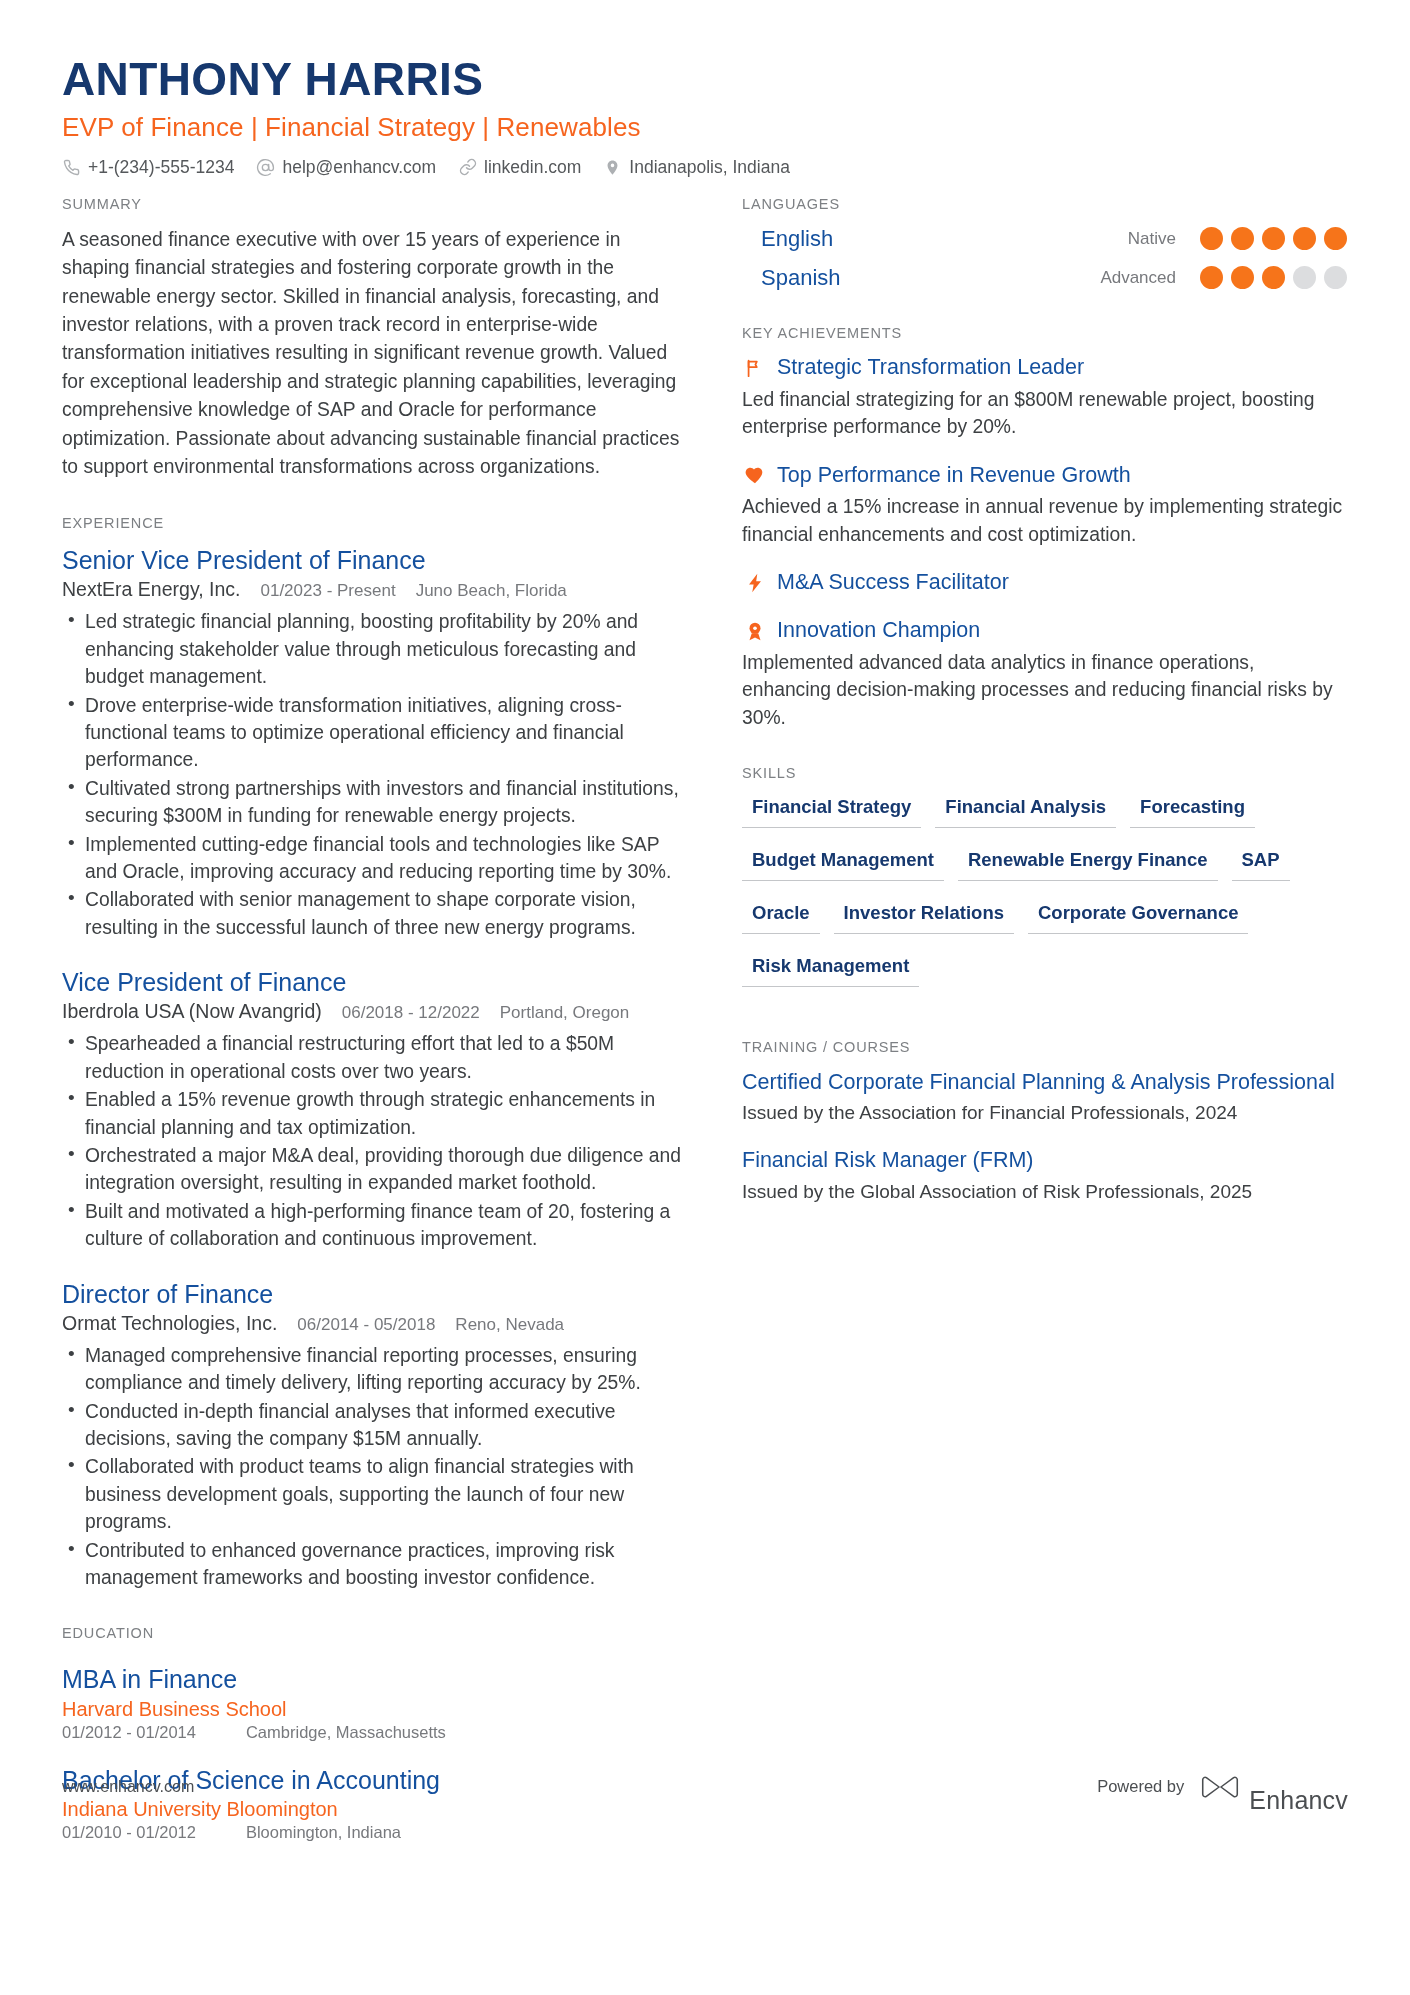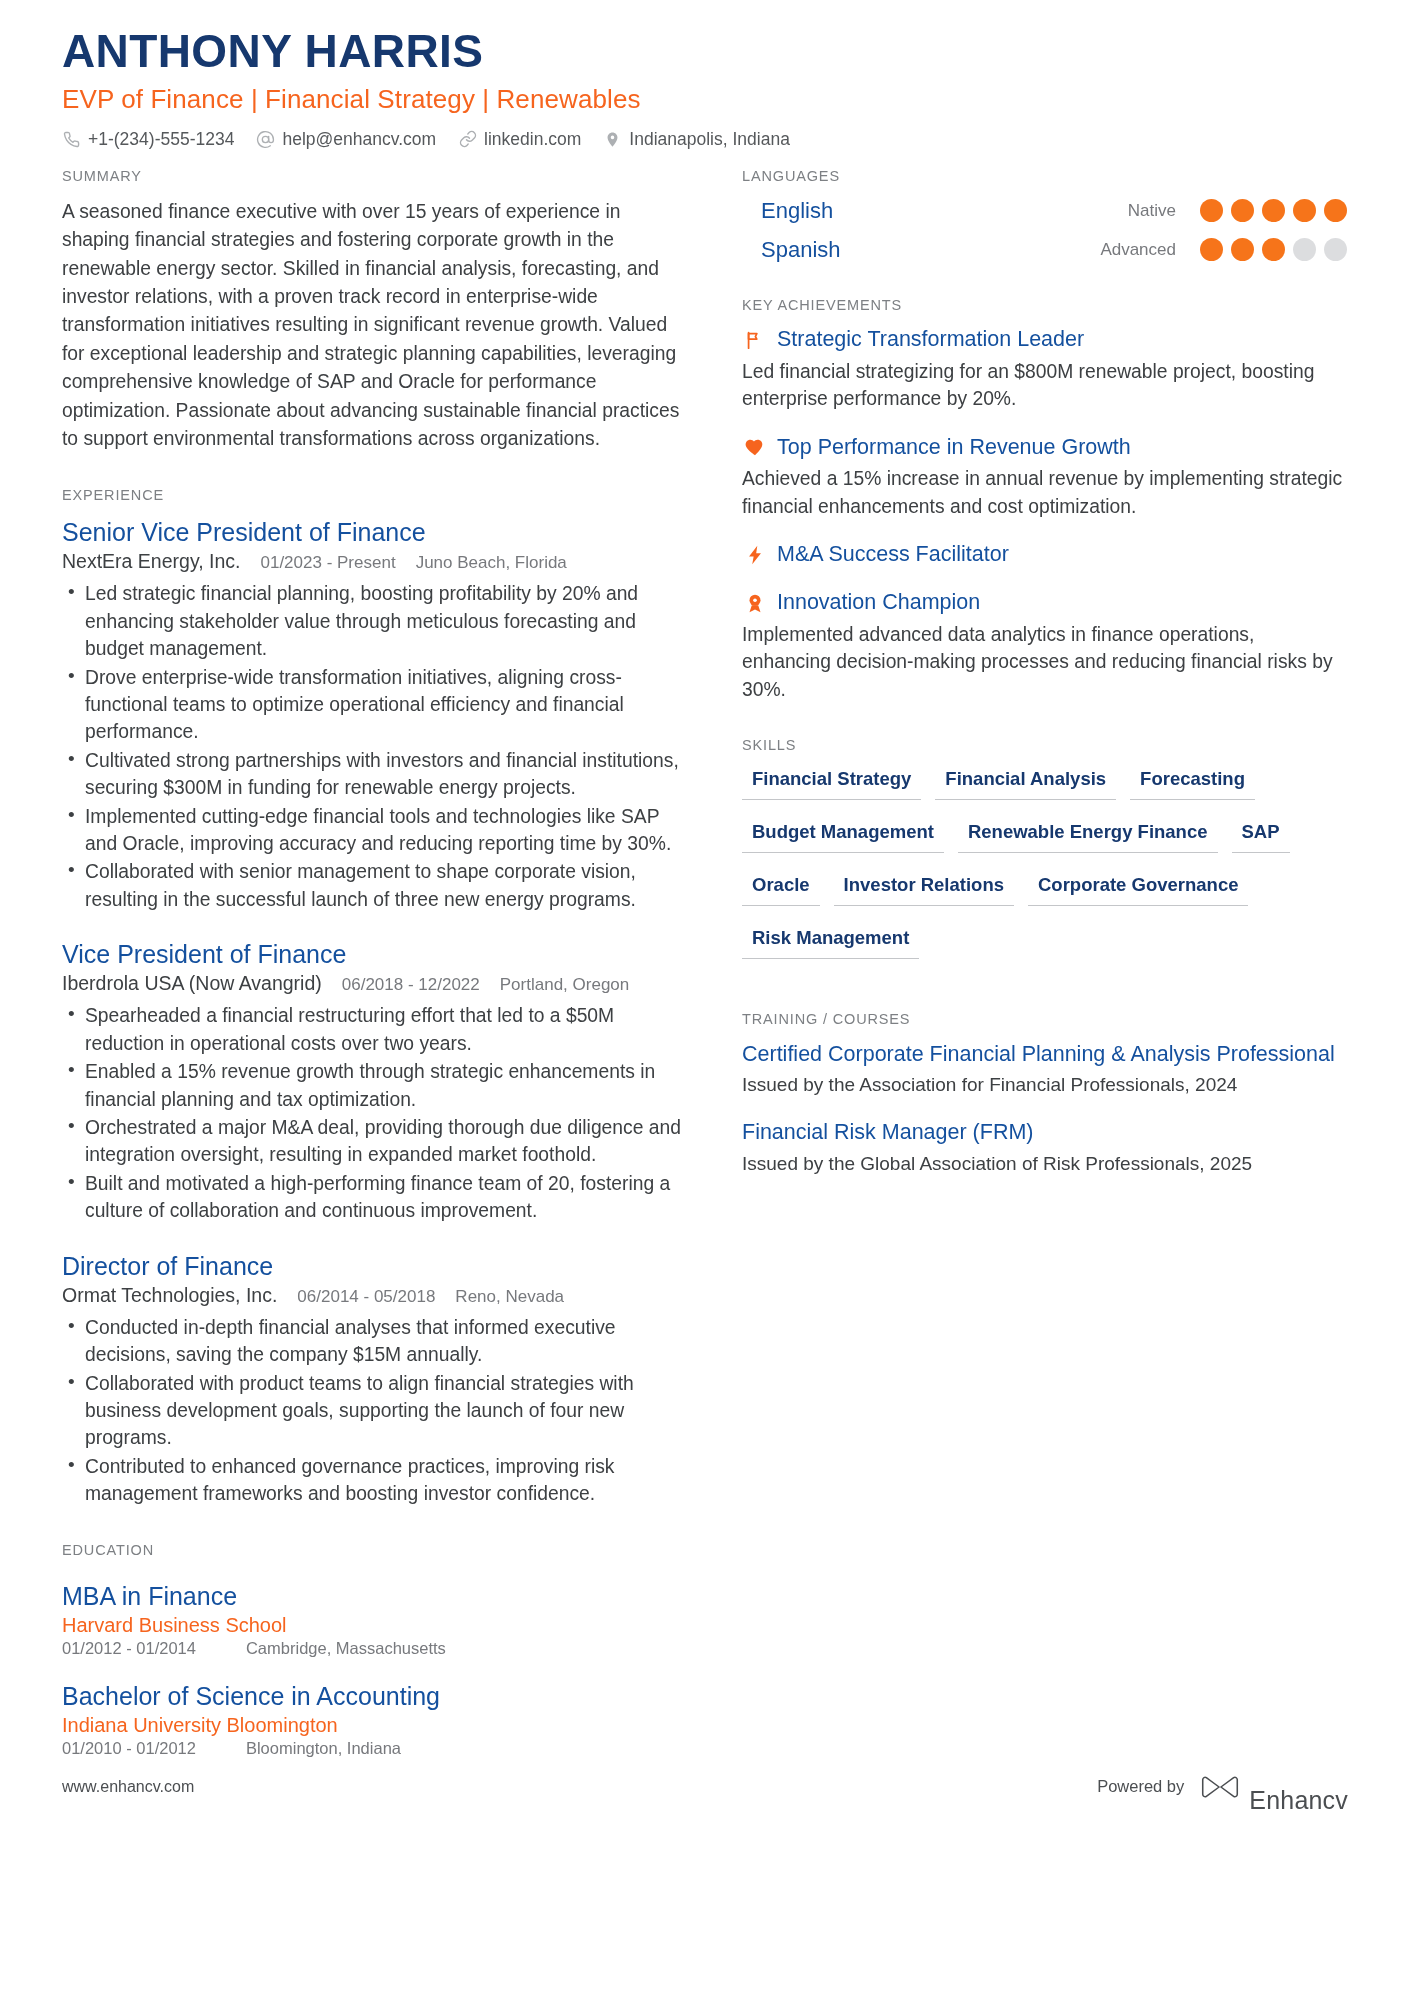--- a/index.html
+++ b/index.html
@@ -10,21 +10,21 @@
     background: #ffffff;
     font-family: "Liberation Sans", sans-serif;
     color: #3d4043;
     position: relative;
     overflow: hidden;
   }
 
   .page {
     width: 1410px;
     height: 1873px;
-    padding: 24px 62px 0 62px;
+    padding: 52px 62px 0 62px;
     position: relative;
   }
 
   
   .header { margin-bottom: 18px; }
 
   .full-name {
     font-size: 46px;
     font-weight: 700;
     color: #16386e;
@@ -390,20 +390,21 @@
         </div>
 
         <div class="job">
           <div class="job-title">Director of Finance</div>
           <div class="job-meta">
             <span class="job-company">Ormat Technologies, Inc.</span>
             <span class="job-dates">06/2014 - 05/2018</span>
             <span class="job-location">Reno, Nevada</span>
           </div>
           <ul class="bullets">
+            <li>Managed comprehensive financial reporting processes, ensuring compliance and timely delivery, lifting reporting accuracy by 25%.</li>
             <li>Conducted in-depth financial analyses that informed executive decisions, saving the company $15M annually.</li>
             <li>Collaborated with product teams to align financial strategies with business development goals, supporting the launch of four new programs.</li>
             <li>Contributed to enhanced governance practices, improving risk management frameworks and boosting investor confidence.</li>
           </ul>
         </div>
       </div>
 
       <div class="section">
         <div class="section-title">EDUCATION</div>
 

